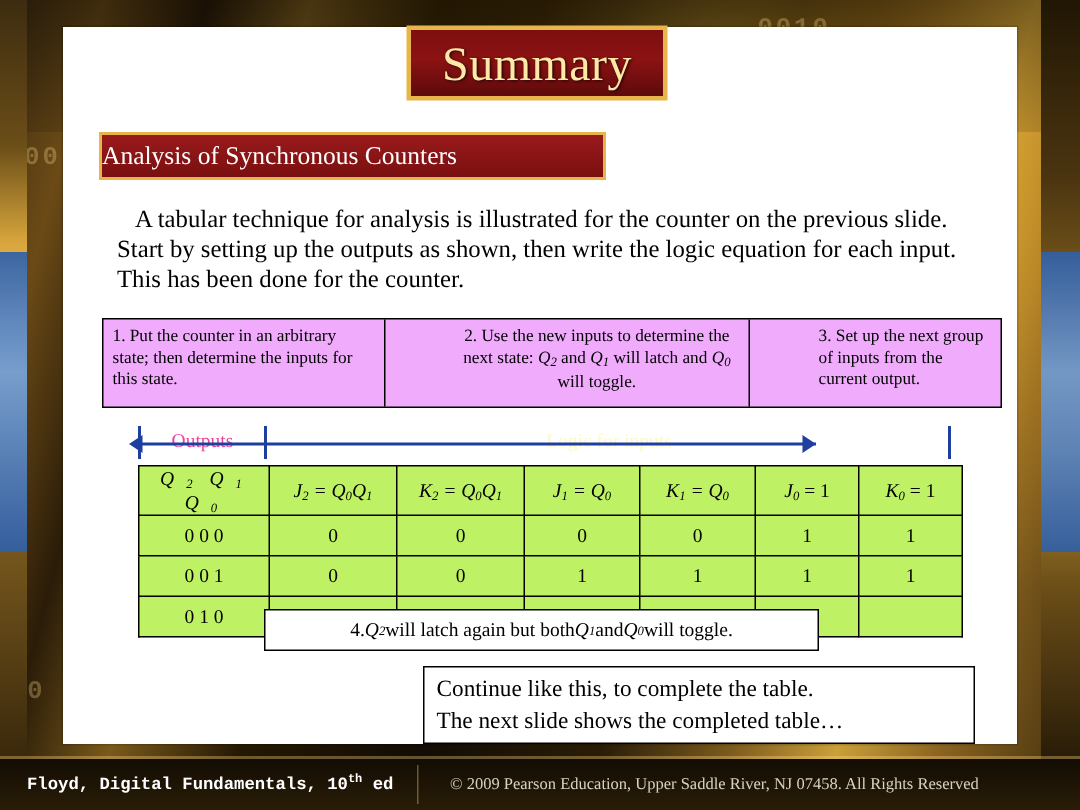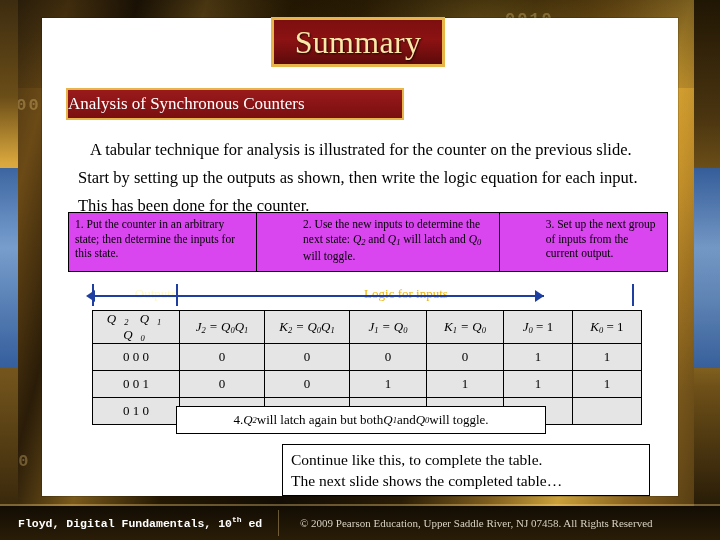--- a/index.html
+++ b/index.html
@@ -127,79 +127,79 @@
     color: #ffffff;
     font-size: 17px;
   }
   
   .body-text {
     position: absolute;
     left: 78px;
     top: 136px;
     width: 578px;
     font-size: 16.5px;
-    line-height: 28px;
+    line-height: 20px;
     color: #000;
     text-indent: 12px;
   }
   
   .steps {
     position: absolute;
     left: 68px;
     top: 212px;
     width: 600px;
     height: 60px;
     display: flex;
     border: 1px solid #000;
     box-sizing: border-box;
-    background: #d946ef;
+    background: #f0abfc;
     gap: 40px;
   }
   .step {
     box-sizing: border-box;
     padding: 4px 6px 4px 6px;
     font-size: 11.5px;
     line-height: 14.5px;
     color: #000;
   }
   .step.s1 { width: 218px; border-right: 1px solid #000; }
-  .step.s2 { width: 235px; border-right: 1px solid #000; }
+  .step.s2 { width: 235px; border-right: 1px solid #000; text-align: center; }
   .step.s3 { width: 147px; }
   .sub { font-size: 8.5px; vertical-align: -0.25em; }
   .ital { font-style: italic; }
   
   .hdr-row {
     position: absolute;
     left: 92px;
     top: 284px;
     width: 542px;
     height: 22px;
   }
   .hdr-outputs {
     position: absolute;
     left: 0; top: 0;
     width: 86px;
     height: 22px;
     border-left: 2px solid #1f3fa0;
     border-right: 2px solid #1f3fa0;
     box-sizing: border-box;
-    text-align: right;
+    text-align: center;
     font-size: 13px;
-    color: #fef9c3;
+    color: #ec4899;
     line-height: 20px;
   }
   .hdr-logic {
     position: absolute;
     left: 86px; top: 0;
     width: 456px;
     height: 22px;
     box-sizing: border-box;
     text-align: center;
     font-size: 13px;
-    color: #eab308;
+    color: #fef9c3;
     line-height: 20px;
   }
   .arrow-line {
     position: absolute;
     left: 92px;
     top: 295px;
     width: 452px;
     height: 2px;
     background: #1f3fa0;
   }
@@ -224,21 +224,21 @@
     width: 2px;
     height: 22px;
     background: #1f3fa0;
   }
   
   table.main {
     position: absolute;
     left: 92px;
     top: 310px;
     border-collapse: collapse;
-    background: #e5e5e5;
+    background: #bef264;
   }
   table.main th, table.main td {
     border: 1px solid #000;
     font-size: 13px;
     text-align: center;
     color: #000;
     font-family: "Liberation Serif", serif;
     font-weight: normal;
     height: 26px;
     padding: 0;

